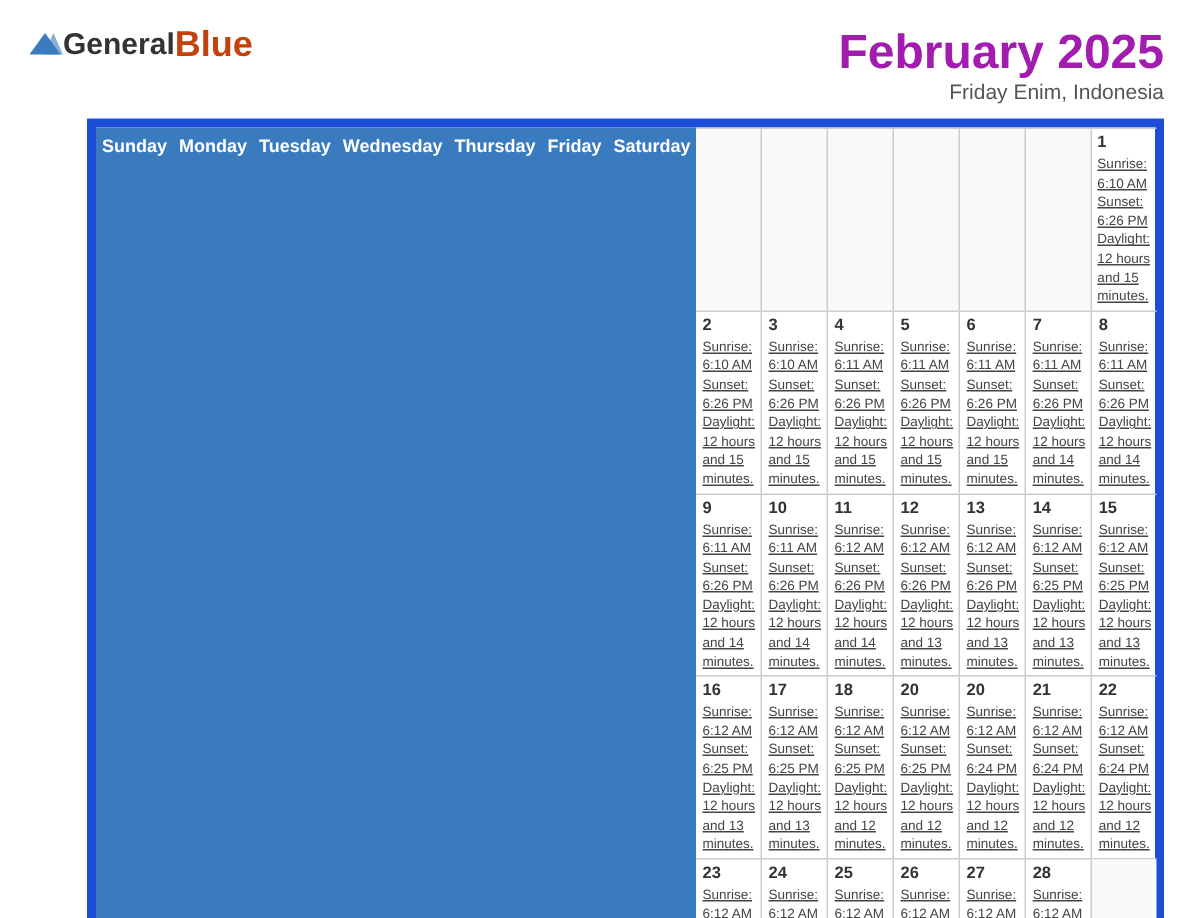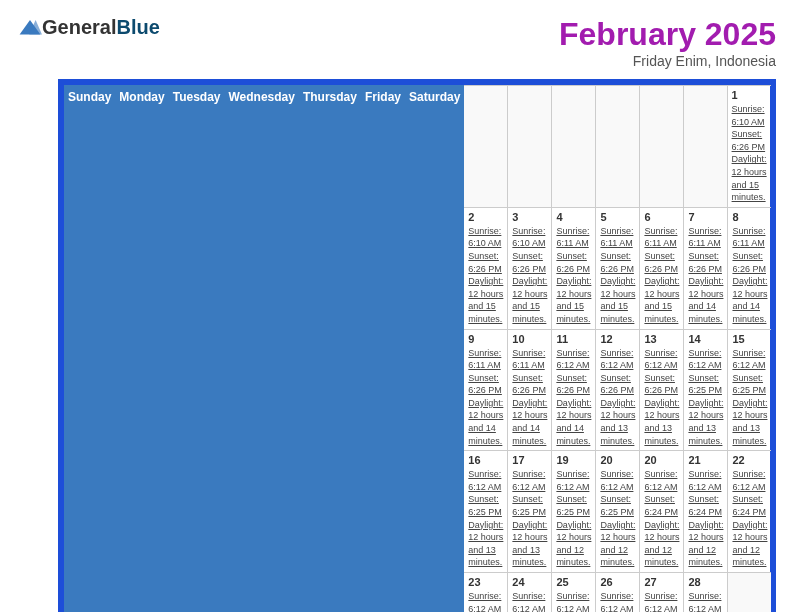--- a/index.html
+++ b/index.html
@@ -105,21 +105,21 @@
 <body>
 
 <div class="page">
   <div class="header">
     <div class="logo">
       <svg class="logo-icon" viewBox="0 0 30 24" width="30" height="24">
         <polygon points="15,2 28,20 2,20" fill="#3a7abf"></polygon>
         <polygon points="22,2 30,20 14,20" fill="#3a7abf" opacity="0.6"></polygon>
       </svg>
       <span style="font-size:20px;font-weight:bold;color:#333;">General</span>
-        <span style="font-size:20px;font-weight:bold;color:#0c4a6e;">Blue</span>
+        <span style="font-size:24px;font-weight:bold;color:#c2410c;">Blue</span>
     </div>
     <div class="title-block">
       <div class="month-title">February 2025</div>
       <div class="location">Friday Enim, Indonesia</div>
     </div>
   </div>
 
   <div class="calendar">
     <div class="cal-header">
       <div class="cal-header-cell">Sunday</div>
@@ -257,21 +257,21 @@
 and 13 minutes.</div>
           </div>
           <div class="cal-cell">
             <span class="day-num">17</span>
             <div class="day-info" style="white-space: pre-line;">Sunrise: 6:12 AM
 Sunset: 6:25 PM
 Daylight: 12 hours
 and 13 minutes.</div>
           </div>
           <div class="cal-cell">
-            <span class="day-num">19</span>
+            <span class="day-num">18</span>
             <div class="day-info" style="white-space: pre-line;">Sunrise: 6:12 AM
 Sunset: 6:25 PM
 Daylight: 12 hours
 and 12 minutes.</div>
           </div>
           <div class="cal-cell">
             <span class="day-num">20</span>
             <div class="day-info" style="white-space: pre-line;">Sunrise: 6:12 AM
 Sunset: 6:25 PM
 Daylight: 12 hours

